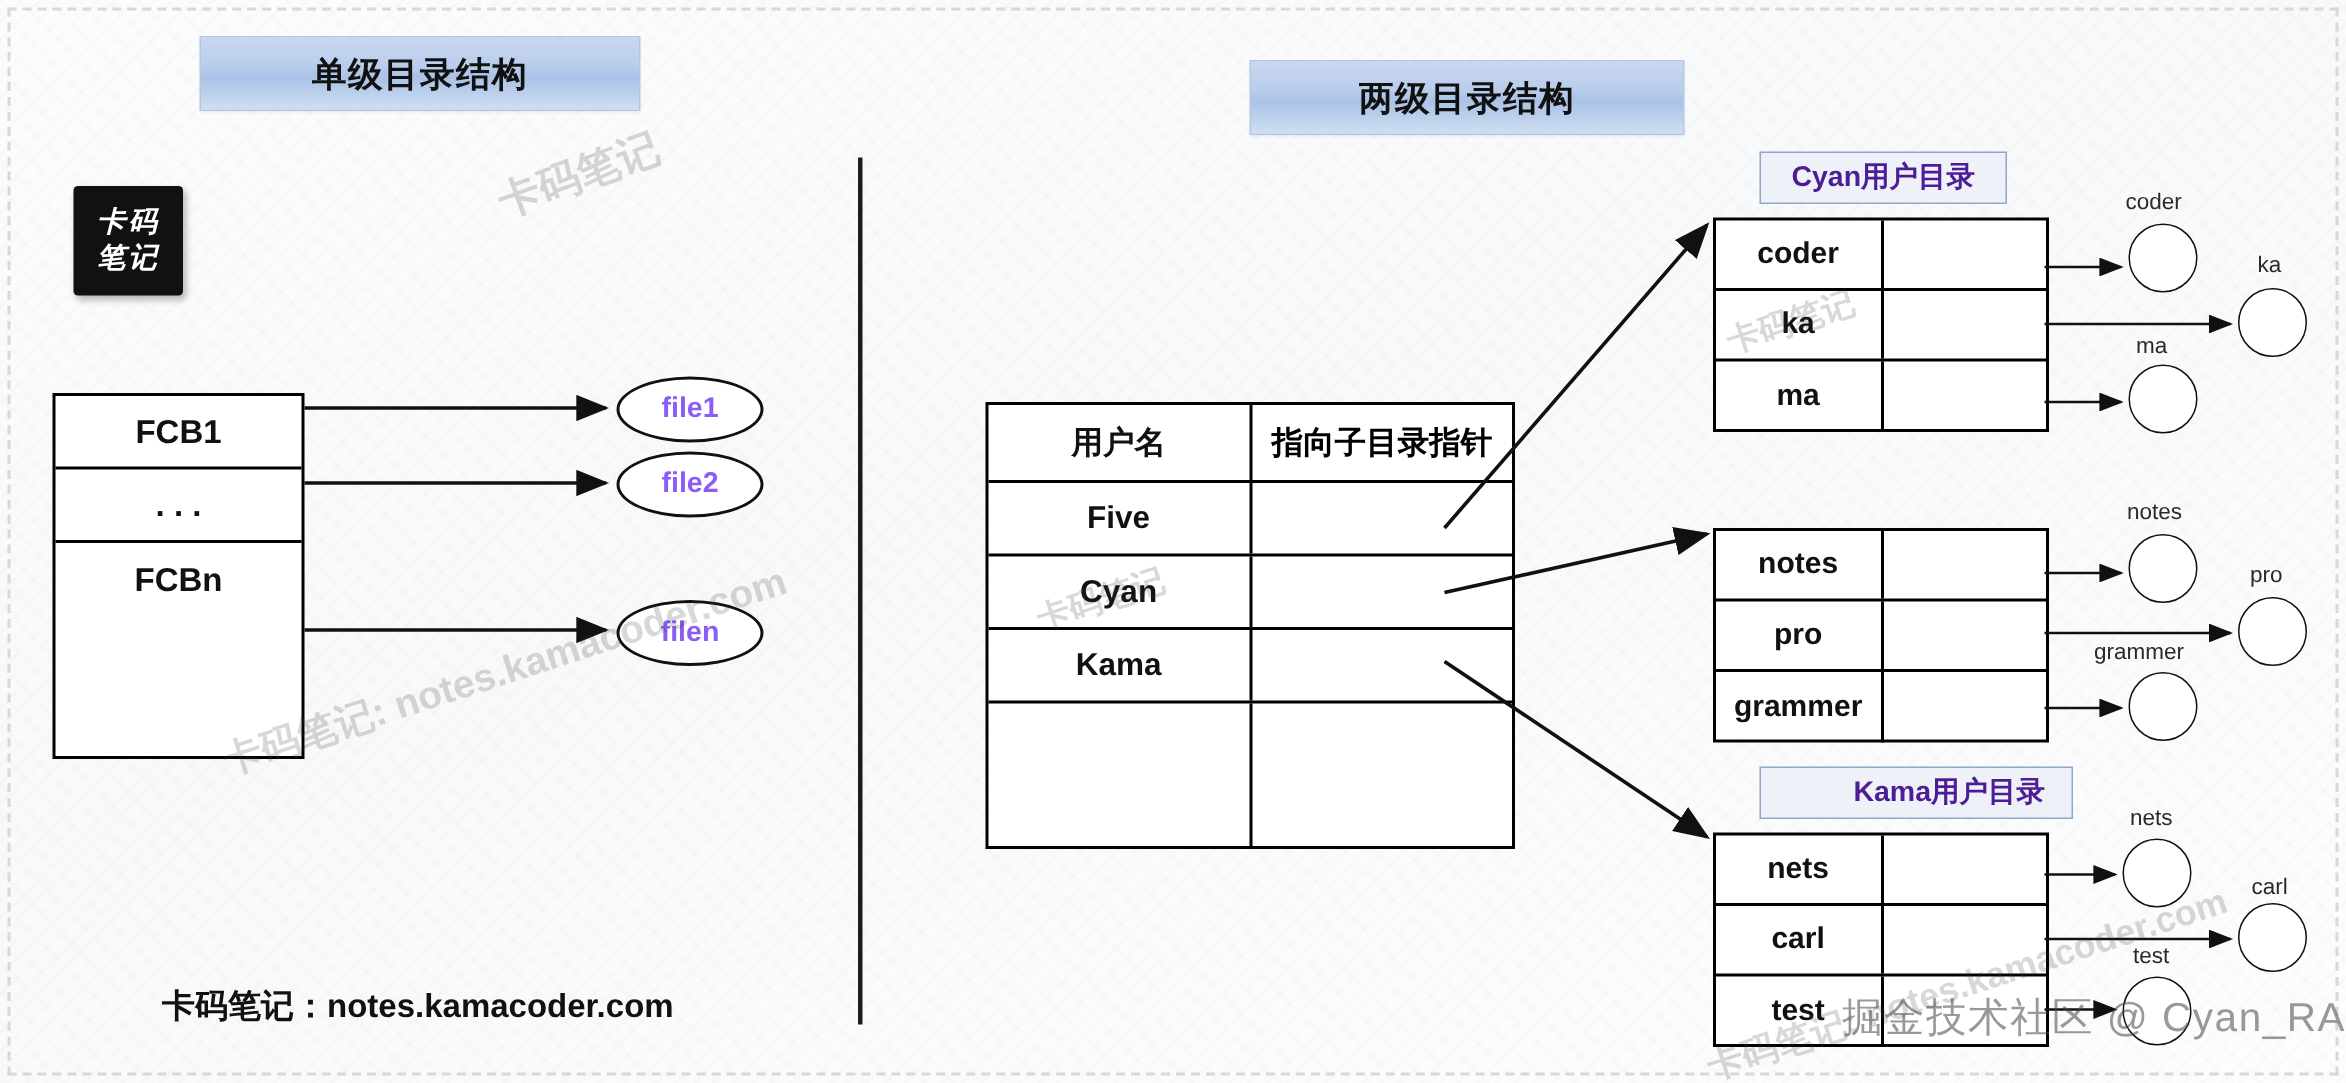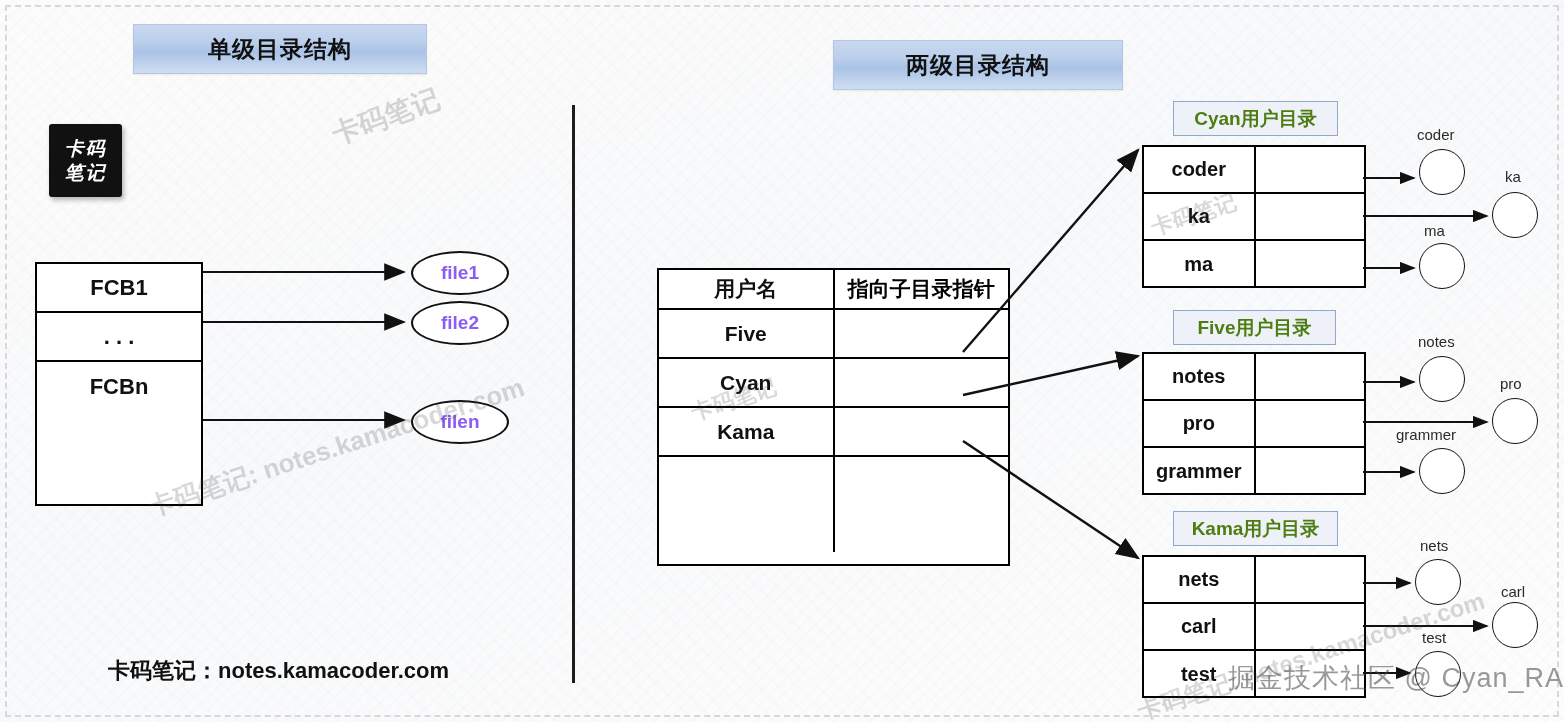--- a/index.html
+++ b/index.html
@@ -67,32 +67,32 @@
   .ellipse{
     position:absolute;width:94px;height:40px;border:2px solid #111;
     border-radius:50%;background:#fff;
     display:flex;align-items:center;justify-content:center;
     font-size:19px;font-weight:bold;color:#8b5cf6;
   }
 
   
   #user-table{left:657px;top:268px;width:353px;height:298px;}
   #user-table .row{height:49px;}
-  #user-table .row.hdr{height:40px;font-family:Liberation Serif, serif;}
+  #user-table .row.hdr{height:52px;font-family:Liberation Serif, serif;}
   #user-table .row.blank{height:95px;border-bottom:none;}
   #user-table .cell-name{width:176px;border-right:2.5px solid #000;}
   #user-table .cell-ptr{width:174px;}
   #user-table .hdr .cell-name,#user-table .hdr .cell-ptr{
     display:flex;align-items:center;justify-content:center;font-size:21px;font-weight:bold;}
 
   
   .dir-label{
     position:absolute;height:33px;line-height:33px;text-align:center;
     background:#eef2f8;border:1.3px solid #8fa8cb;
-    font-size:19px;font-weight:bold;color:#4d7c0f;
+    font-size:19px;font-weight:bold;color:#4c1d95;
   }
   
   .dir-table{width:224px;}
   .dir-table .row{height:47px;}
   .dir-table .cell-name{width:112px;border-right:2.5px solid #000;font-size:20px;}
   .dir-table .cell-ptr{width:109px;}
 
   
   .circle{
     position:absolute;width:44px;height:44px;border:1.6px solid #111;
@@ -194,21 +194,20 @@
       <div class="cell-ptr"></div>
     </div>
   </div>
   <div class="circle-label" style="left:1417px;top:126px;">coder</div>
   <div class="circle" style="left:1419px;top:149px;"></div>
   <div class="circle-label" style="left:1505px;top:168px;">ka</div>
   <div class="circle" style="left:1492px;top:192px;"></div>
   <div class="circle-label" style="left:1424px;top:222px;">ma</div>
   <div class="circle" style="left:1419px;top:243px;"></div>
 
-  <div class="dir-label" style="left:1173px;top:310px;width:161px;">Five用户目录</div>
   <div class="tbl dir-table" style="left:1142px;top:352px;height:143px;">
     <div class="row">
       <div class="cell-name">notes</div>
       <div class="cell-ptr"></div>
     </div>
     <div class="row">
       <div class="cell-name">pro</div>
       <div class="cell-ptr"></div>
     </div>
     <div class="row">
@@ -216,21 +215,21 @@
       <div class="cell-ptr"></div>
     </div>
   </div>
   <div class="circle-label" style="left:1418px;top:333px;">notes</div>
   <div class="circle" style="left:1419px;top:356px;"></div>
   <div class="circle-label" style="left:1500px;top:375px;">pro</div>
   <div class="circle" style="left:1492px;top:398px;"></div>
   <div class="circle-label" style="left:1396px;top:426px;">grammer</div>
   <div class="circle" style="left:1419px;top:448px;"></div>
 
-  <div class="dir-label" style="left:1173px;top:511px;width:163px;">Kama用户目录</div>
+  <div class="dir-label" style="left:1173px;top:511px;width:163px;padding-left:44px;">Kama用户目录</div>
   <div class="tbl dir-table" style="left:1142px;top:555px;height:143px;">
     <div class="row">
       <div class="cell-name">nets</div>
       <div class="cell-ptr"></div>
     </div>
     <div class="row">
       <div class="cell-name">carl</div>
       <div class="cell-ptr"></div>
     </div>
     <div class="row">

